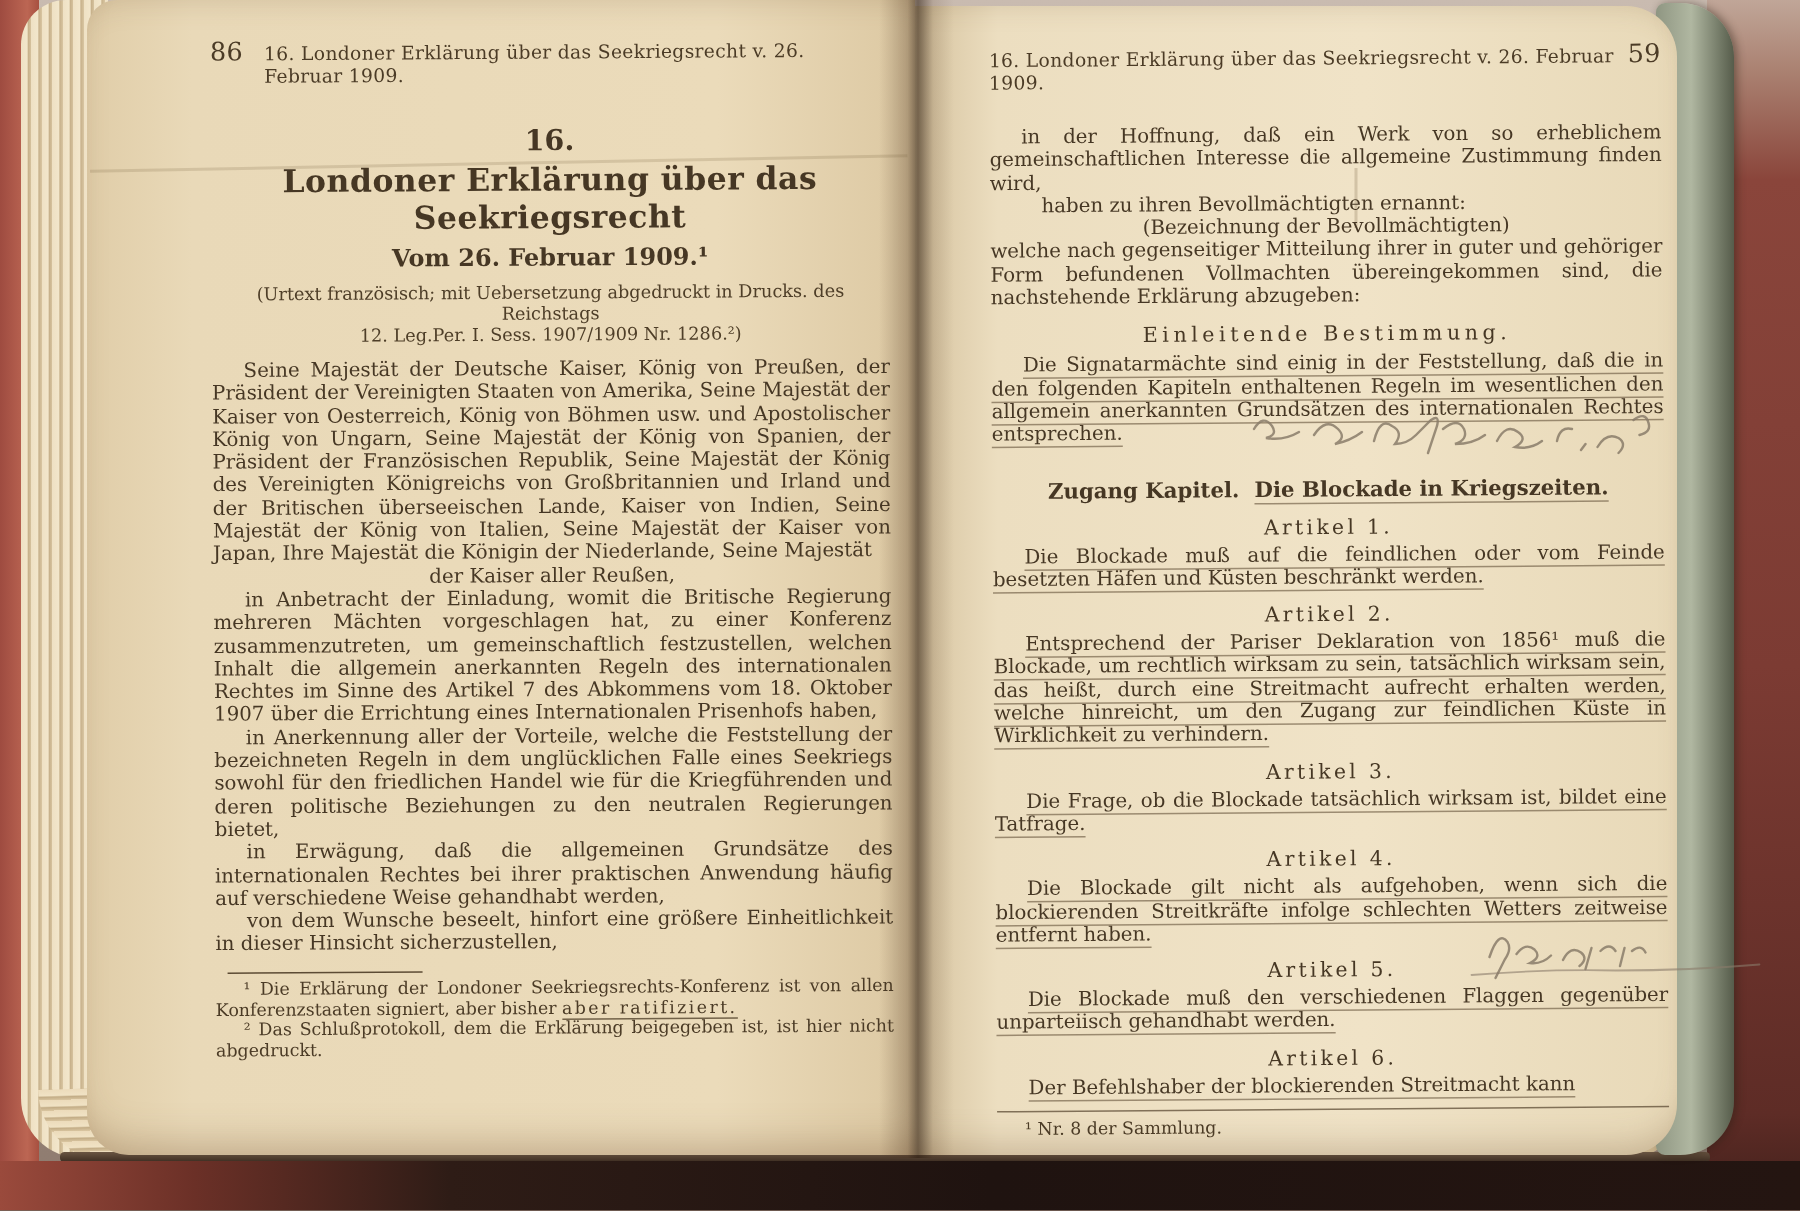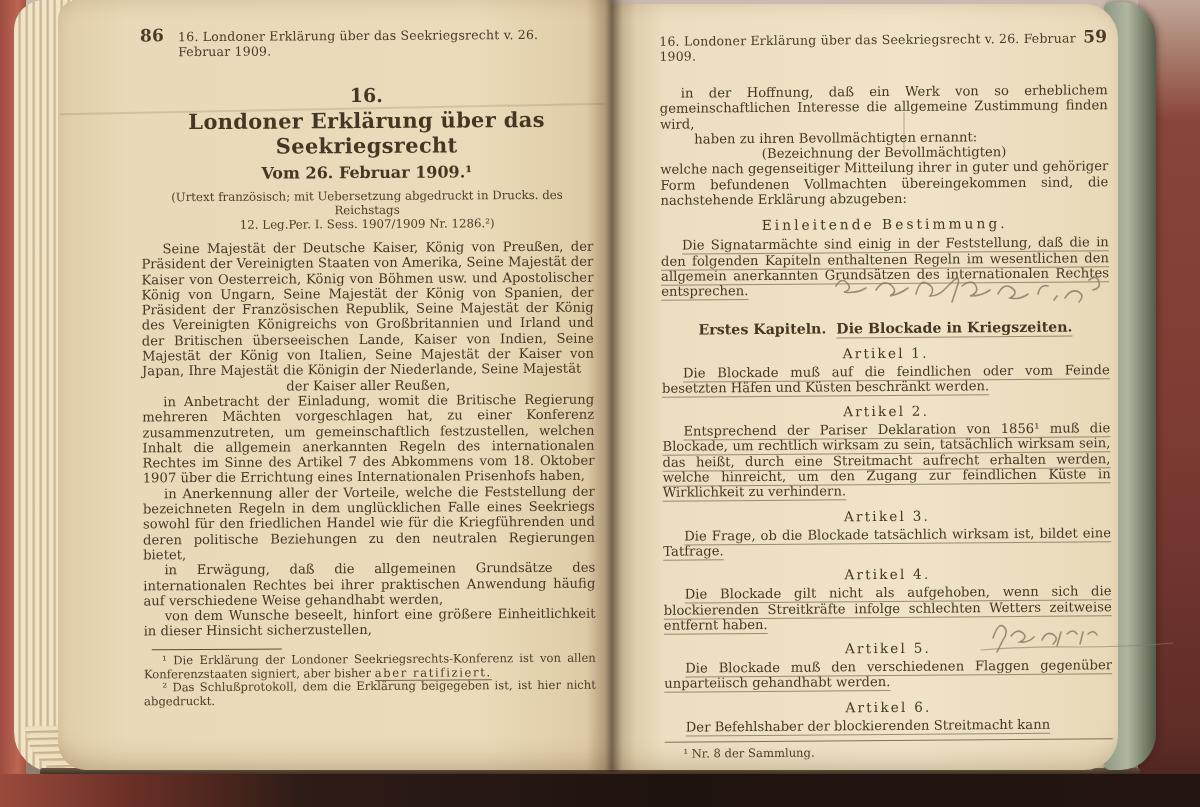--- a/index.html
+++ b/index.html
@@ -38,21 +38,21 @@
     box-shadow:inset 0 -18px 24px -14px rgba(120,88,56,.35), inset 0 12px 18px -12px rgba(120,88,56,.2);}
   .gutter-shadow{position:absolute;left:586px;top:0;width:50px;height:772px;
     background:linear-gradient(90deg,rgba(70,45,25,0) 0%,rgba(70,45,25,.28) 38%,rgba(42,26,14,.55) 52%,rgba(70,45,25,.15) 72%,rgba(70,45,25,0) 100%);}
   .crease-left{position:absolute;left:60px;top:108px;width:545px;height:2px;
     background:rgba(120,98,66,.20);transform:rotate(-1.1deg);}
   .crease-right{position:absolute;left:903px;top:112px;width:1.5px;height:40px;background:rgba(120,98,66,.25);}
   
   .left-text{position:absolute;left:142px;top:24px;width:452px;color:#463724;transform:rotate(-0.35deg);}
   .right-text{position:absolute;left:662px;top:28px;width:448px;color:#463724;transform:rotate(-0.45deg);}
   .running-head{display:flex;align-items:baseline;font-size:12.5px;letter-spacing:.2px;color:#4b3b26;}
-  .running-head .pagenum{font-weight:bold;font-size:17px;}
+  .running-head .pagenum{font-weight:normal;font-size:17px;}
   .left-text .running-head{gap:14px;margin-bottom:26px;}
   .right-text .running-head{justify-content:space-between;margin-bottom:22px;}
   .center{text-align:center;}
   .h-number{font-size:19px;font-weight:bold;margin-bottom:2px;}
   .h-title{font-size:21px;font-weight:bold;letter-spacing:.3px;margin-bottom:5px;}
   .h-sub{font-size:16px;font-weight:bold;margin-bottom:7px;}
   .src-note{font-size:11.8px;line-height:14px;margin-bottom:9px;color:#4e3e28;}
   .body-par{font-size:13.2px;line-height:15.3px;text-align:justify;text-indent:1.6em;}
   .no-indent{text-indent:0;}
   .kaiser-line{font-size:13.2px;line-height:15.3px;text-align:center;}
@@ -118,21 +118,21 @@
     </div>
     <div class="body-par">in der Hoffnung, daß ein Werk von so erheblichem gemeinschaftlichen Interesse die allgemeine Zustimmung finden wird,</div>
     <div class="indent-line">haben zu ihren Bevollmächtigten ernannt:</div>
     <div class="kaiser-line">(Bezeichnung der Bevollmächtigten)</div>
     <div class="body-par no-indent">welche nach gegenseitiger Mitteilung ihrer in guter und gehöriger Form befundenen Vollmachten übereingekommen sind, die nachstehende Erklärung abzugeben:</div>
 
     <div class="sec-head">Einleitende Bestimmung.</div>
     <div class="body-par pencil">Die Signatarmächte sind einig in der Feststellung, daß die in den folgenden Kapiteln enthaltenen Regeln im wesentlichen den allgemein anerkannten Grundsätzen des internationalen Rechtes entsprechen.</div>
 
     <div class="chap-head">
-      <span>Erstes Kapiteln.</span><span class="part2 pencil">Die Blockade in Kriegszeiten.</span>
+      <span>Zugang Kapitel.</span><span class="part2 pencil">Die Blockade in Kriegszeiten.</span>
     </div>
 
     <div class="art-head">Artikel 1.</div>
     <div class="body-par pencil">Die Blockade muß auf die feindlichen oder vom Feinde besetzten Häfen und Küsten beschränkt werden.</div>
 
     <div class="art-head">Artikel 2.</div>
     <div class="body-par pencil">Entsprechend der Pariser Deklaration von 1856¹ muß die Blockade, um rechtlich wirksam zu sein, tatsächlich wirksam sein, das heißt, durch eine Streitmacht aufrecht erhalten werden, welche hinreicht, um den Zugang zur feindlichen Küste in Wirklichkeit zu verhindern.</div>
 
     <div class="art-head">Artikel 3.</div>
     <div class="body-par pencil">Die Frage, ob die Blockade tatsächlich wirksam ist, bildet eine Tatfrage.</div>

